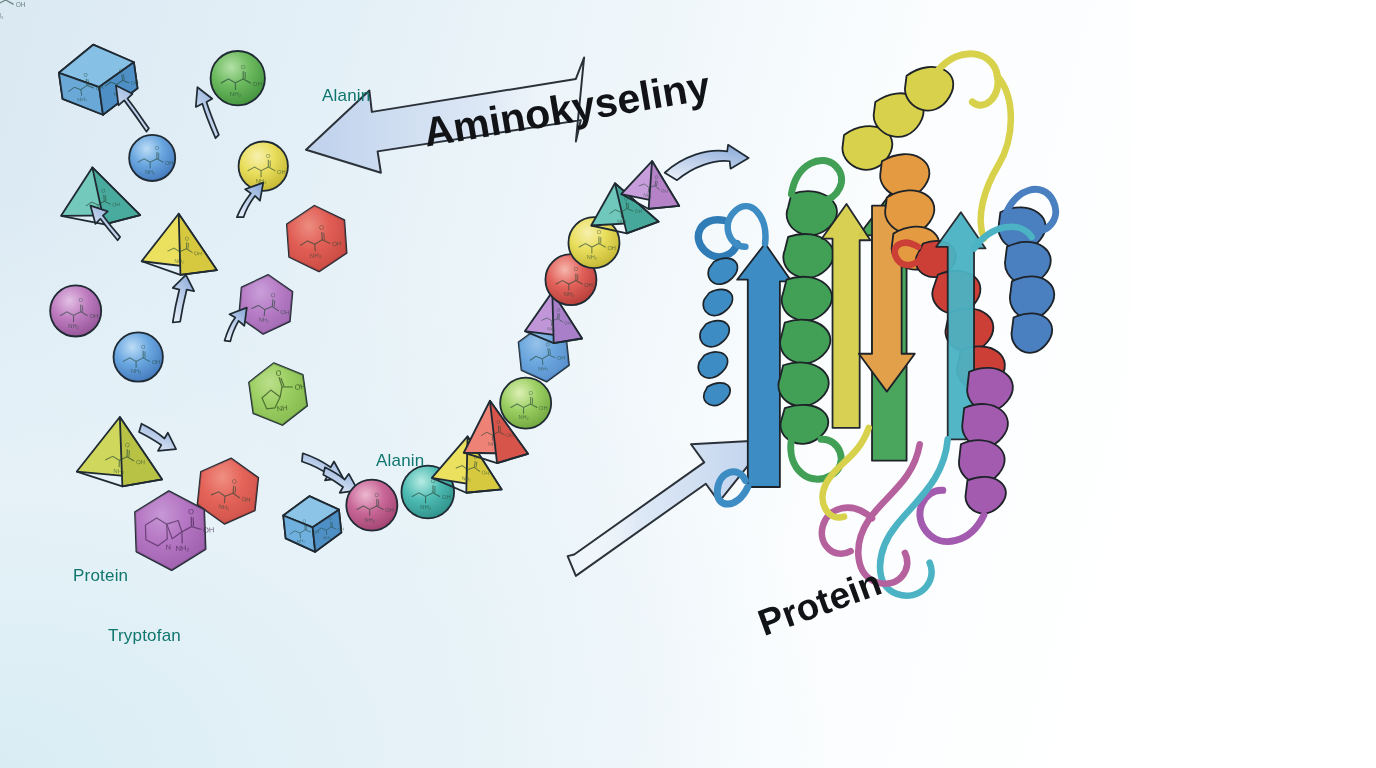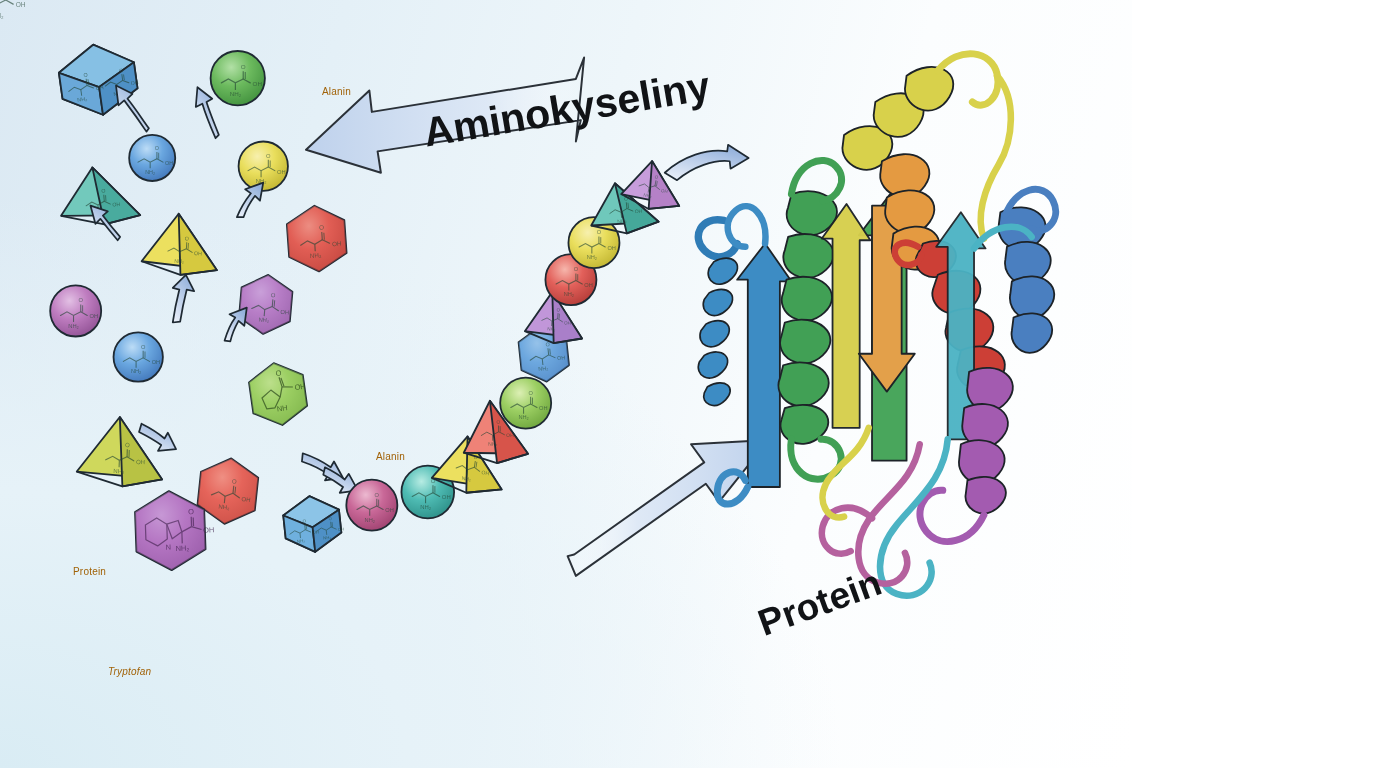--- a/index.html
+++ b/index.html
@@ -9,35 +9,35 @@
     background:#ffffff;
   }
   #stage{position:relative;width:1132px;height:768px;overflow:hidden;}
   #bg{position:absolute;inset:0;
     background:
       radial-gradient(120% 120% at 0% 100%, #d9ecf4 0%, #e6f2f8 30%, rgba(255,255,255,0) 62%),
       linear-gradient(105deg,#dbe9f3 0%, #e4f0f7 26%, #eef6fa 48%, #fbfdfe 70%, #ffffff 100%);
   }
   #art{position:absolute;inset:0;}
   .lbl{
-    position:absolute;color:#a16207;font-size:10px;letter-spacing:.2px;
+    position:absolute;color:#0f766e;font-size:17px;letter-spacing:.2px;
     white-space:nowrap;font-family:"Liberation Sans", sans-serif;
   }
   .arrow-word{
     position:absolute;color:#111316;font-weight:700;white-space:nowrap;
     font-family:"Liberation Sans", sans-serif;
   }
   #word-amino{left:424px;top:110px;font-size:41px;transform:rotate(-9.5deg);
     transform-origin:left center;}
   #word-protein{left:760px;top:604px;font-size:37px;transform:rotate(-20deg);
     transform-origin:left center;}
   #lbl-alanin-1{left:322px;top:86px;}
   #lbl-alanin-2{left:376px;top:451px;}
   #lbl-glycin{left:73px;top:566px;}
-  #lbl-tryptofan{left:108px;top:666px;font-style:italic;}
+  #lbl-tryptofan{left:108px;top:626px;}
 </style>
 </head>
 <body>
 
 <div id="stage">
   <div id="bg"></div>
 
   <svg id="art" viewBox="0 0 1376 768">
     <defs>
 

